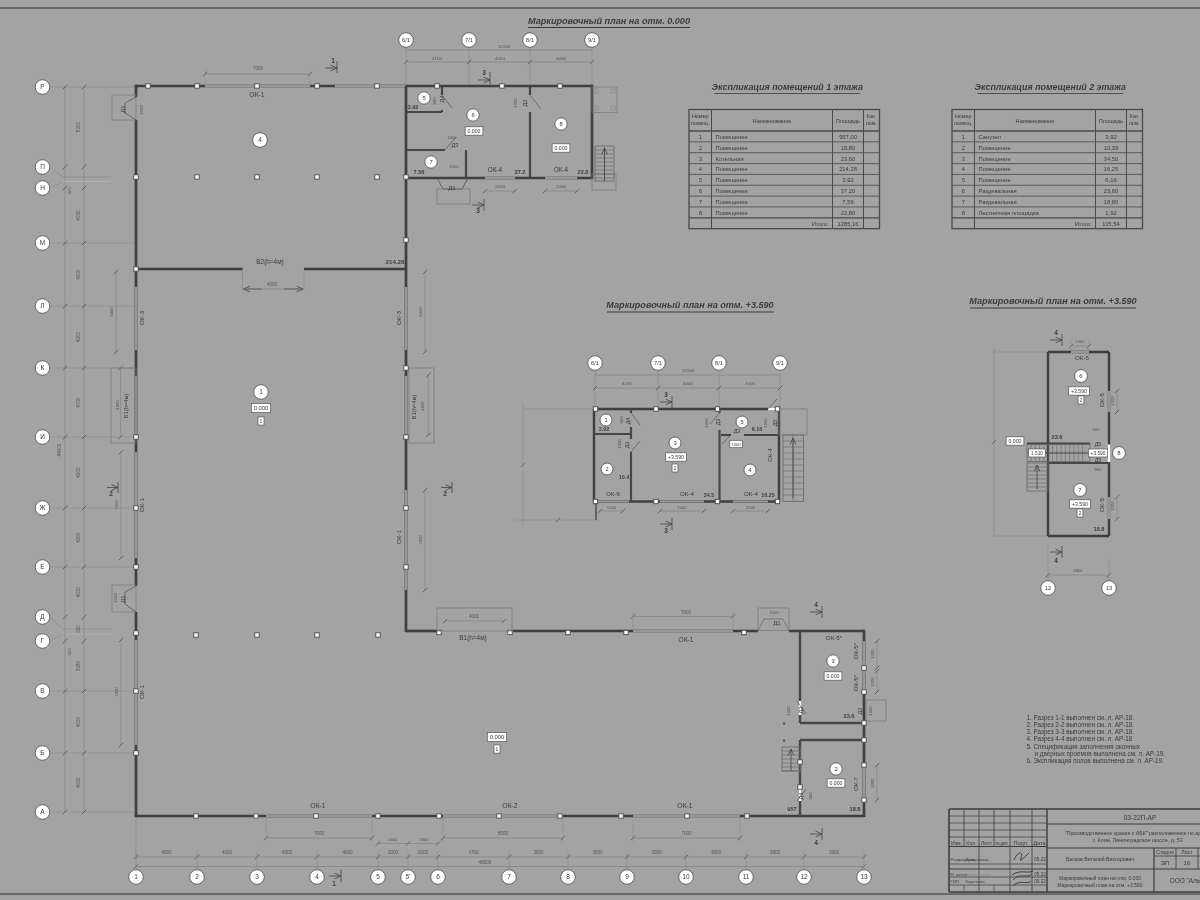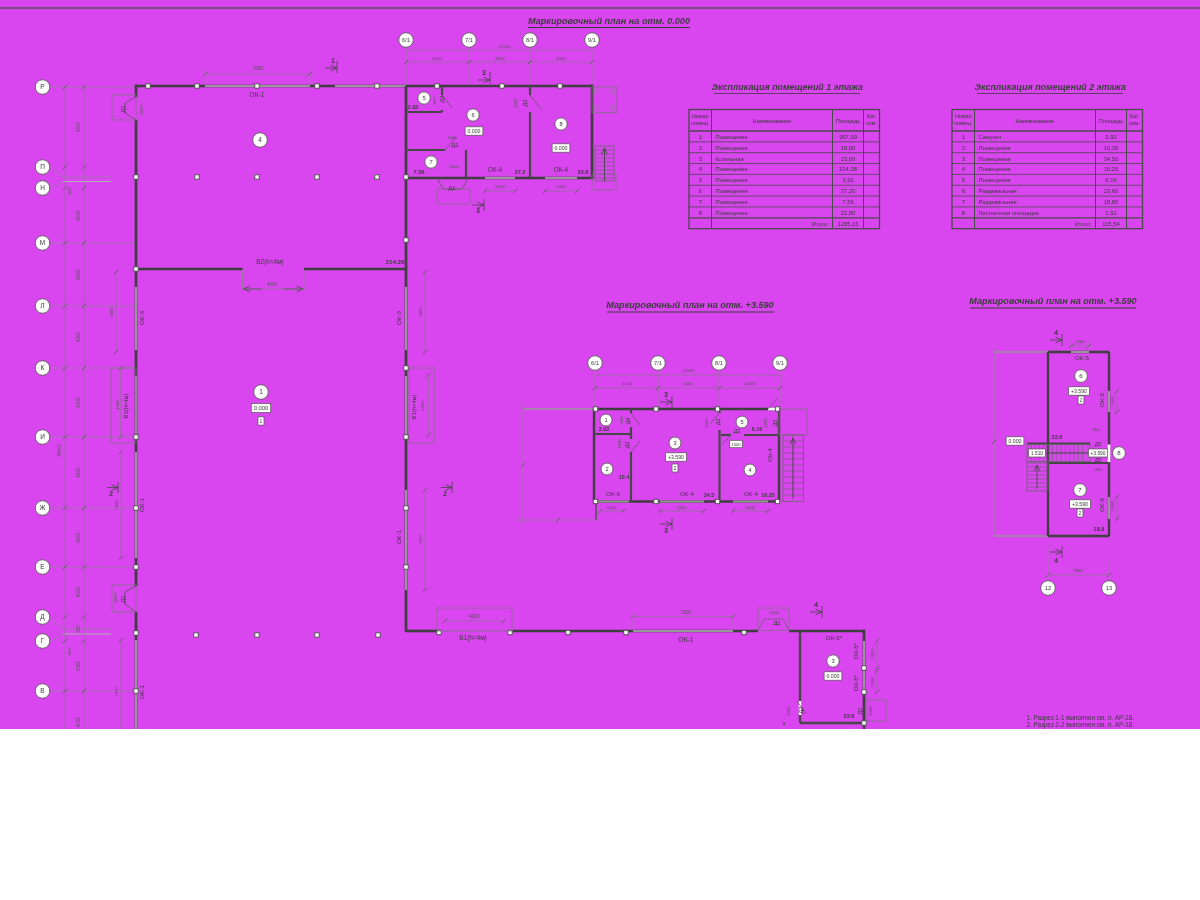--- a/index.html
+++ b/index.html
@@ -1,16 +1,16 @@
 <!DOCTYPE html>
 <html><head>
 <meta charset="utf-8">
 <style>
   html,body{margin:0;padding:0;background:#ffffff;}
-  #sheet{width:1200px;height:729px;position:relative;background:#d946ef;overflow:hidden;}
+  #sheet{width:1200px;height:900px;position:relative;background:#a3a3a3;overflow:hidden;}
   text{font-family:"Liberation Sans",sans-serif;}
 </style>
 </head>
 <body>
 <div id="sheet">
 <svg width="1200" height="900" viewBox="0 0 1200 900">
 <line x1="0" y1="8" x2="1200" y2="8" stroke="#555" stroke-width="1.4"></line>
 <line x1="0" y1="894" x2="1200" y2="894" stroke="#555" stroke-width="1.4"></line>
 <text x="609" y="23.5" font-size="9.1" text-anchor="middle" fill="#3c3c3c" style="font-weight:bold;font-style:italic;">Маркировочный план на отм. 0.000</text>
 <line x1="528" y1="27.5" x2="690" y2="27.5" stroke="#3c3c3c" stroke-width="1.0"></line>

